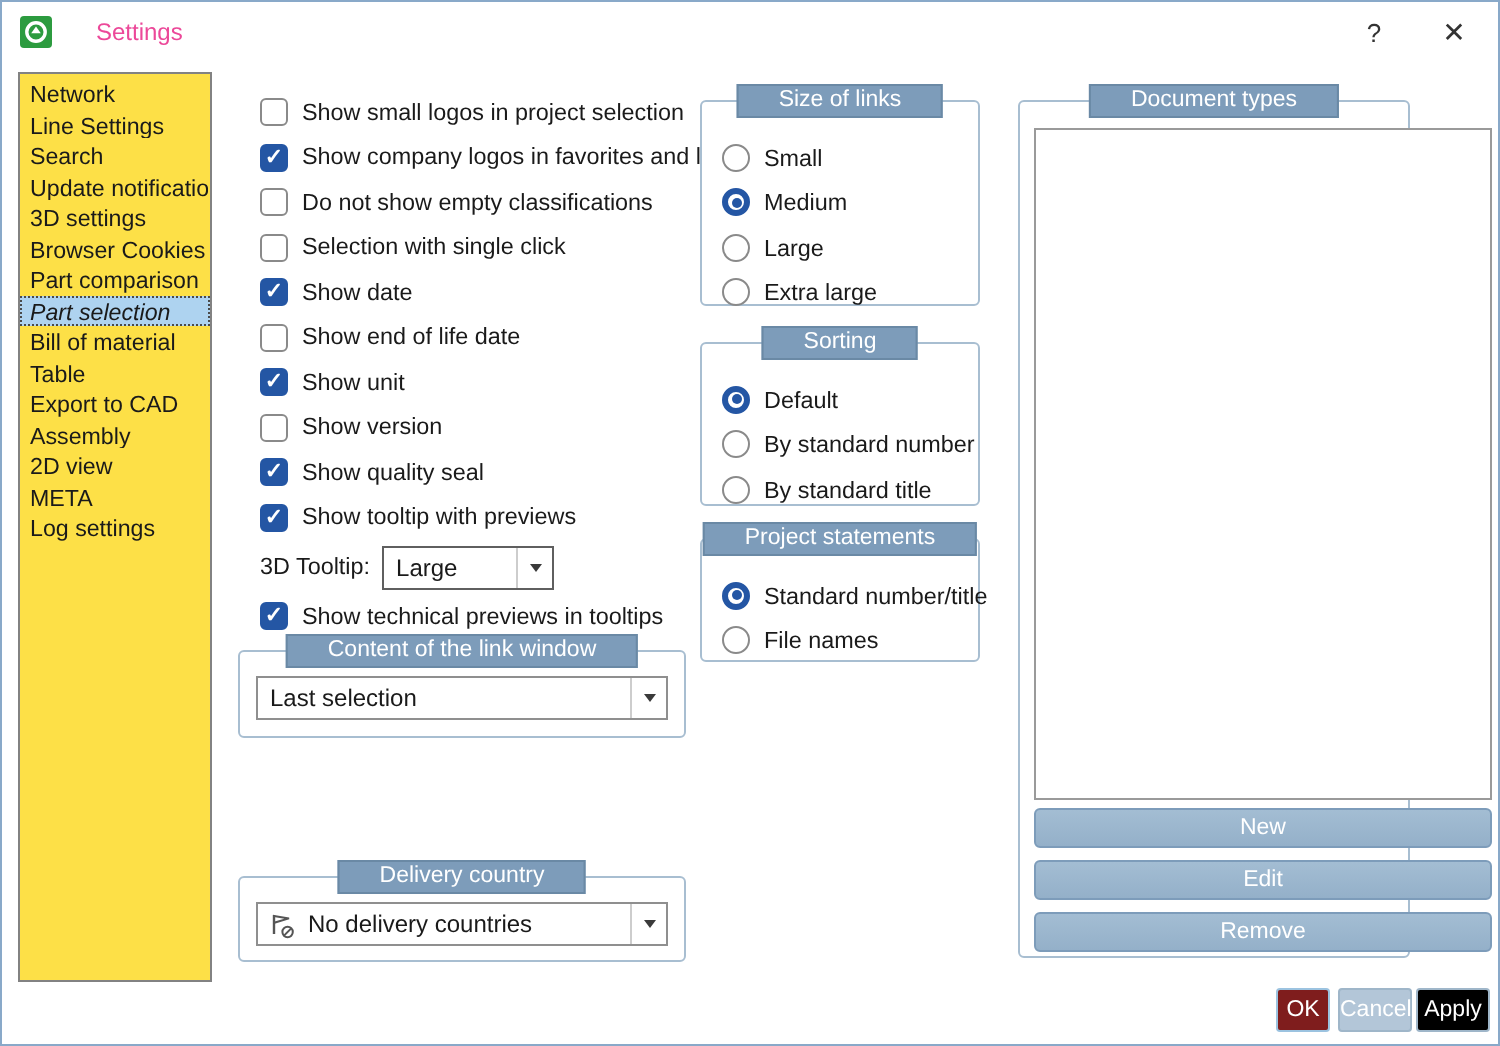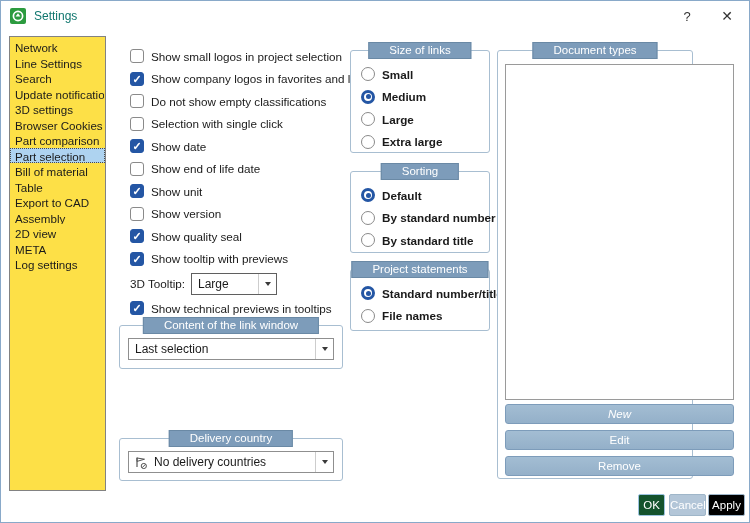--- a/index.html
+++ b/index.html
@@ -7,31 +7,31 @@
   body { font-family: "Liberation Sans", sans-serif; }
   #win {
     position: relative; width: 750px; height: 523px;
     background: #ffffff; border: 1px solid #89a9c9; overflow: hidden;
     color: #1a1a1a;
   }
   
   .titlebar { position:absolute; left:0; top:0; width:100%; height:30px;
     display:flex; align-items:center; background:#fff; }
   .app-icon { width:16px; height:16px; margin-left:9px; }
-  .title-text { margin-left:8px; font-size:12px; color:#0f766e; }
+  .title-text { margin-left:22px; font-size:12px; color:#ec4899; }
   .tb-btn { position:absolute; top:0; width:32px; height:30px; display:flex;
     align-items:center; justify-content:center; font-size:13px; color:#333; cursor:default; }
   .tb-help { right:46px; }
   .tb-close { right:6px; font-size:14px; }
   
   .sidebar { position:absolute; left:8px; top:35px; width:97px; height:455px;
     border:1px solid #828282; background:#fde047; padding-top:2px; }
   .side-item { font-size:11.6px; height:15.5px; line-height:15.5px; padding-left:4px;
     white-space:nowrap; overflow:hidden; cursor:default; border:1px dotted transparent; }
-  .side-item.selected { background:#aed3f0; border:1px dotted #4a4a4a; }
+  .side-item.selected { background:#aed3f0; border:1px dotted #4a4a4a;font-style:italic; }
   
   .checkcol { position:absolute; left:129px; top:44px; width:228px; display:flex; flex-direction:column; }
   .crow { display:flex; align-items:center; height:22.5px; }
   .cb { width:14px; height:14px; border:1px solid #8a8a8a; border-radius:3px;
     background:#fff; margin-right:7px; flex:none; position:relative; }
   .cb.on { background:#2456a4; border-color:#2456a4; }
   .cb.on::after { content:"✓"; position:absolute; left:0; top:0; width:12px; height:12px;
     color:#fff; font-size:11px; line-height:13px; text-align:center; font-weight:bold; }
   .clabel { font-size:11.7px; white-space:nowrap; }
   .trow { height:27px; }
@@ -57,39 +57,39 @@
     font-family:"Liberation Sans", sans-serif; color:#444; }
   .browse-btn { position:absolute; right:8px; top:12px; width:20px; height:20px;
     background:#9db7ce; border:1px solid #7d9cba; border-radius:3px; color:#fff;
     font-size:11px; line-height:16px; text-align:center; cursor:default; }
   .flag-ic { width:14px; height:14px; margin:4px 0 0 5px; flex:none; }
   
   .g-size { left:349px; top:49px;  width:140px; height:103px; }
   .g-sort { left:349px; top:170px; width:140px; height:82px; }
   .g-proj { left:349px; top:268px; width:140px; height:62px; }
   .radios { position:absolute; left:10px; top:12px; right:4px; display:flex; flex-direction:column; }
-  .rrow { display:flex; align-items:center; height:22.5px;font-weight:bold; }
+  .rrow { display:flex; align-items:flex-end; height:22.5px; }
   .radio { width:14px; height:14px; border:1px solid #8a8a8a; border-radius:50%;
     background:#fff; margin-right:7px; flex:none; position:relative; }
   .radio.on { border:3px solid #2456a4; }
   .radio.on::after { content:""; position:absolute; left:50%; top:50%; width:5px; height:5px;
     margin:-2.5px 0 0 -2.5px; border-radius:50%; background:#2456a4; }
   .rlabel { font-size:11.7px; white-space:nowrap; }
   
-  .g-doc { left:496px; top:49px; width:196px; height:429px; }
+  .g-doc { left:508px; top:49px; width:196px; height:429px; }
   .listbox { position:absolute; left:7px; top:13px; width:229px; height:336px;
     border:1px solid #9a9a9a; background:#fff; overflow:auto; }
   .doc-btn { position:absolute; left:7px; width:229px; height:20px;
     background:linear-gradient(#a3bdd3,#94b0c9); border:1px solid #7d9cba; border-radius:3px;
     color:#fff; font-size:11.5px; text-align:center; line-height:18px; cursor:default; }
-  .doc-new { top:353px;font-style:italic; } .doc-edit { top:379px; } .doc-remove { top:405px; }
+  .doc-new { top:353px; } .doc-edit { top:379px; } .doc-remove { top:405px; }
   
   .f-btn { position:absolute; top:493px; height:22px; border-radius:2px; color:#fff;
     font-size:11.5px; text-align:center; line-height:20px; cursor:default; }
-  .f-ok { left:637px; width:27px; background:#14532d; border:1px solid #9cc3e0; }
+  .f-ok { left:637px; width:27px; background:#7f1d1d; border:1px solid #9cc3e0; }
   .f-cancel { left:668px; width:37px; background:#b3c6d8; border:1px solid #9fb6c9; }
   .f-apply { left:707px; width:37px; background:#000000; border:1px solid #9fb6c9; }
 </style>
 </head>
 <body>
 
 <div id="win">
 
   <div class="titlebar">
     <svg class="app-icon" viewBox="0 0 16 16">

